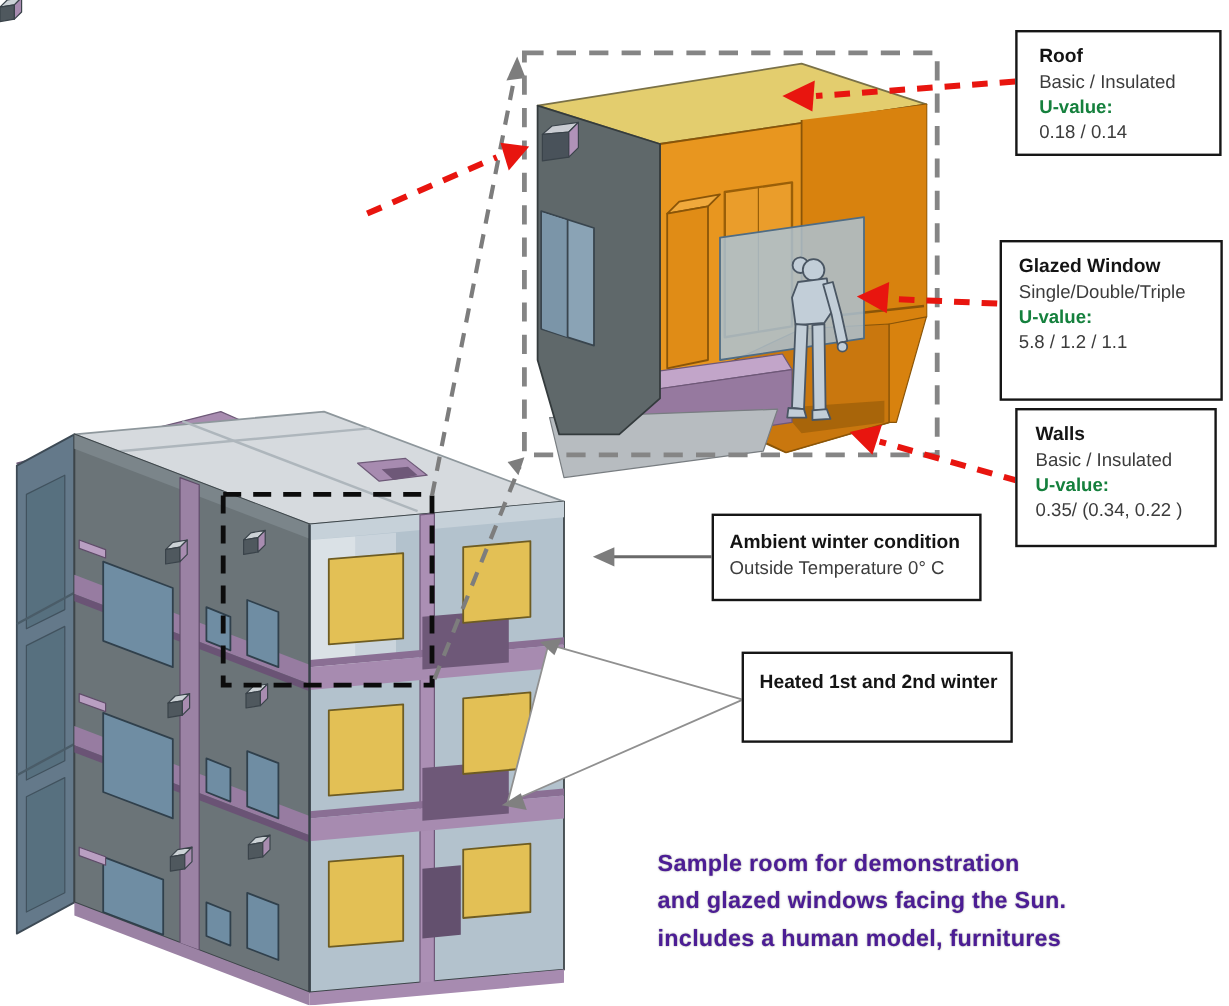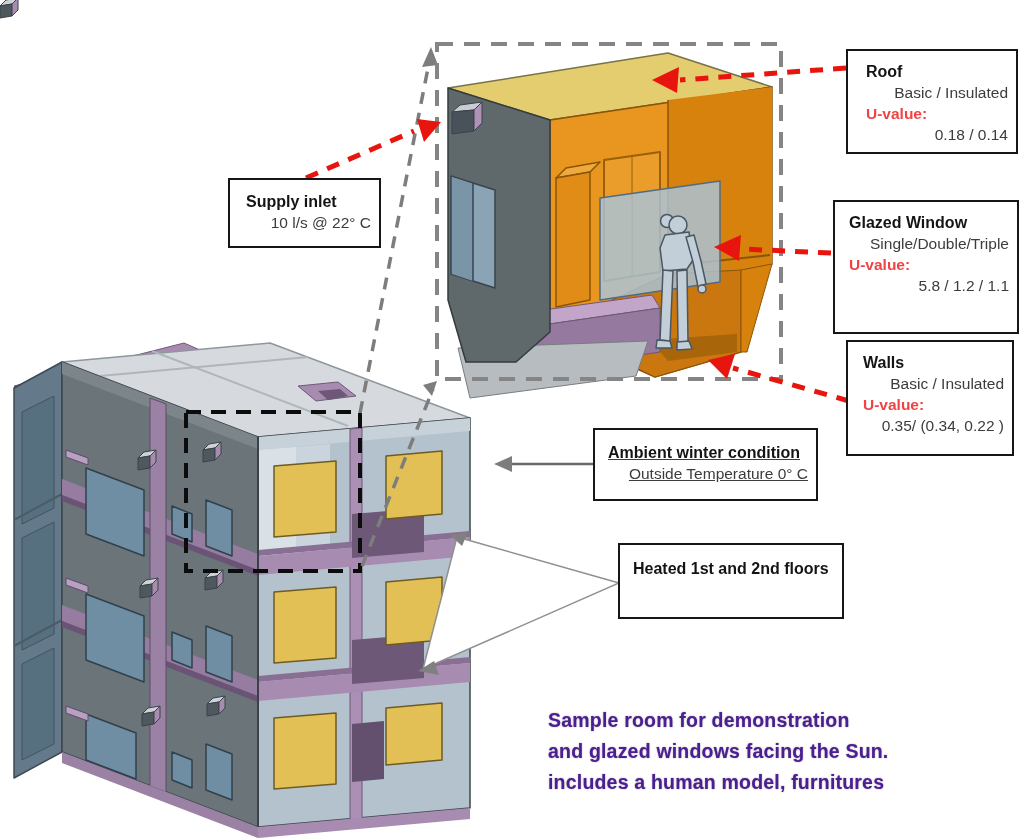--- a/index.html
+++ b/index.html
@@ -3,27 +3,27 @@
 <meta charset="utf-8">
 <style>
   html,body{margin:0;padding:0;background:#ffffff;}
   #stage{position:relative;width:1024px;height:838px;background:#ffffff;overflow:hidden;
          font-family:"Liberation Sans",sans-serif;}
   #diagram-svg{position:absolute;left:0;top:0;z-index:1;}
   .callout{position:absolute;z-index:3;background:#ffffff;border:2.5px solid #161616;
            box-sizing:border-box;color:#3c3c3c;font-size:15.5px;line-height:21px;
            white-space:nowrap;padding:10px 8px 8px 18px;}
   .callout .t{display:block;font-weight:bold;color:#141414;font-size:16px;}
-  .callout .b{display:block;font-weight:bold;color:#ef4444;}
-  .callout .n{display:block;text-align:right;}
-  #roof-box{left:846px;top:25px;width:172px;height:105px;margin-top:24px;}
+  .callout .b{display:block;font-weight:bold;color:#15803d;}
+  .callout .n{display:block;}
+  #roof-box{left:846px;top:25px;width:172px;height:105px;}
   #glazed-box{left:833px;top:200px;width:186px;height:134px;padding-left:14px;}
   #walls-box{left:846px;top:340px;width:168px;height:116px;padding-left:15px;}
   #supply-box{left:228px;top:178px;width:153px;height:70px;padding:11px 8px 8px 16px;}
-  #ambient-box{left:593px;top:428px;width:225px;height:73px;padding:12px 8px 8px 13px;text-decoration:underline;}
+  #ambient-box{left:593px;top:428px;width:225px;height:73px;padding:12px 8px 8px 13px;}
   #heated-box{left:618px;top:543px;width:226px;height:76px;padding:13px 8px 8px 13px;}
   #caption{position:absolute;z-index:3;left:548px;top:705px;font-weight:700;
            font-size:19.5px;line-height:31px;color:#4c1d95;white-space:nowrap;
            text-shadow:0 0 1.5px rgba(110,110,110,0.75);letter-spacing:.2px;}
 </style>
 </head>
 <body>
 
 <div id="stage">
 
@@ -228,32 +228,28 @@
     <span class="n">5.8 / 1.2 / 1.1</span>
   </div>
 
   <div class="callout" id="walls-box">
     <span class="t">Walls</span>
     <span class="n">Basic / Insulated</span>
     <span class="b">U-value:</span>
     <span class="n">0.35/ (0.34, 0.22 )</span>
   </div>
 
-  <div class="callout" id="supply-box">
-    <span class="t">Supply inlet</span>
-    <span class="n">10 l/s @ 22° C</span>
-  </div>
 
   <div class="callout" id="ambient-box">
     <span class="t">Ambient winter condition</span>
     <span class="n">Outside Temperature 0° C</span>
   </div>
 
   <div class="callout" id="heated-box">
-    <span class="t">Heated 1st and 2nd floors</span>
+    <span class="t">Heated 1st and 2nd winter</span>
   </div>
 
   <div id="caption">
     <span class="n" style="display:block">Sample room for demonstration</span>
     <span class="n" style="display:block">and glazed windows facing the Sun.</span>
     <span class="n" style="display:block">includes a human model, furnitures</span>
   </div>
 
 </div>
 

